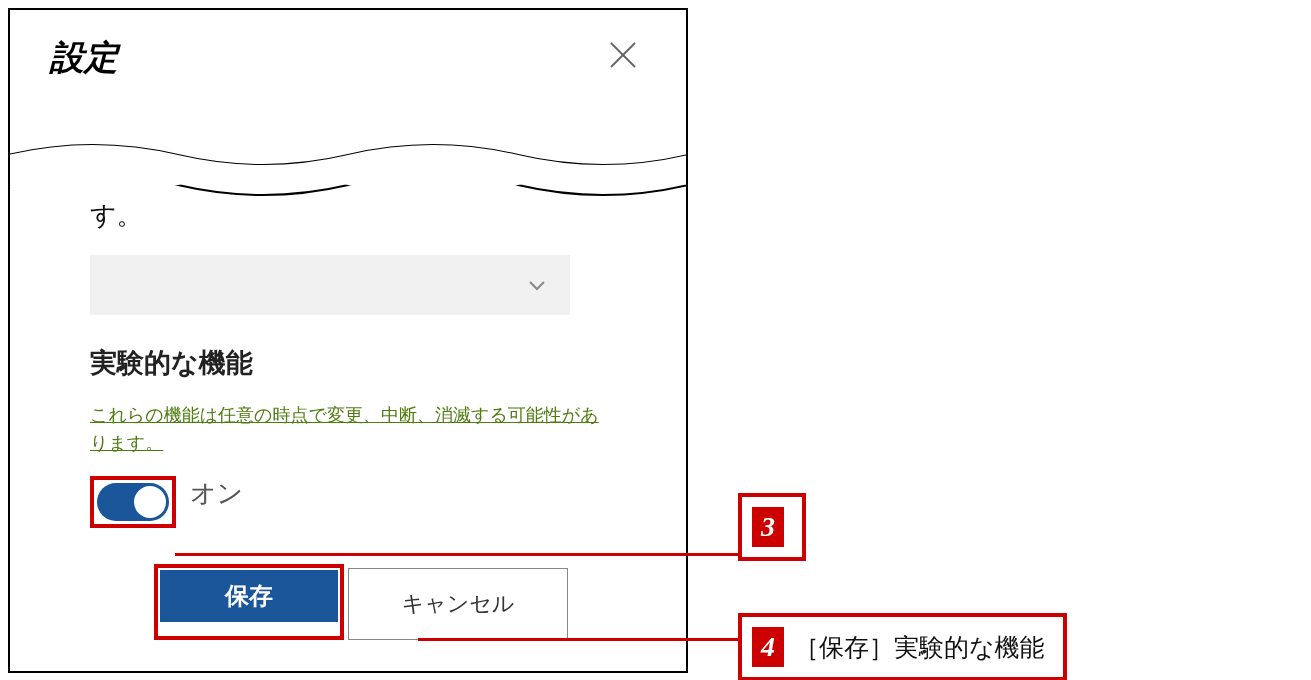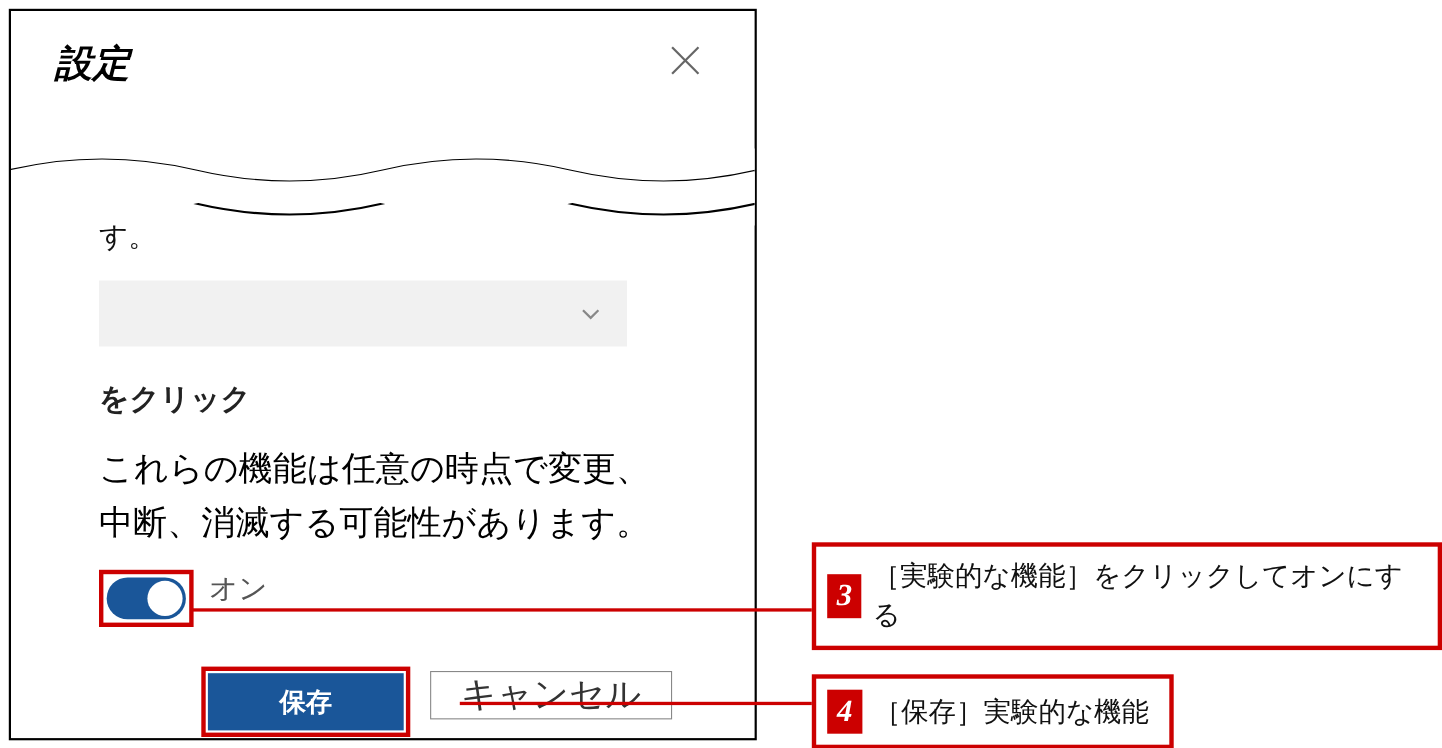--- a/index.html
+++ b/index.html
@@ -81,24 +81,25 @@
       width: 18px;
       height: 12px;
     }
     .section-title {
       font-size: 27px;
       font-weight: bold;
       color: #222;
       margin-top: 30px;
     }
     .section-desc {
-      font-size: 31px;
-      color: #000000;
+      font-size: 18px;
+      color: #4d7c0f;
       margin-top: 20px;
       line-height: 1.6;
+      text-decoration: underline;
     }
     .toggle-row {
       display: flex;
       margin-top: 18px;
     }
     .toggle-highlight {
       border: 4px solid #cc0000;
       padding: 3px;
       display: inline-flex;
     }
@@ -119,23 +120,23 @@
       background: #fff;
       border-radius: 50%;
     }
     .toggle-label {
       font-size: 26px;
       color: #555;
       margin-left: 14px;
     }
     .button-row {
       display: flex;
-      gap: 18px;
+      gap: 4px;
       margin-top: 36px;
-      margin-left: 93px;
+      margin-left: 64px;
     }
     .save-highlight {
       border: 4px solid #cc0000;
       padding: 2px;
       display: inline-block;
     }
     .save-btn {
       width: 178px;
       height: 52px;
       background: #1a5699;
@@ -143,24 +144,24 @@
       font-size: 24px;
       font-weight: bold;
       border: none;
       cursor: pointer;
       display: flex;
       align-items: center;
       justify-content: center;
     }
     .cancel-btn {
       width: 220px;
-      height: 44px;
+      height: 72px;
       background: #fff;
       color: #333;
-      font-size: 32px;
+      font-size: 22px;
       border: 1px solid #888;
       cursor: pointer;
       display: flex;
       align-items: center;
       justify-content: center;
       margin-top: 4px;
     }
     
     .callout {
       position: absolute;
@@ -241,21 +242,21 @@
       <span>す。</span>
     </div>
 
     <div class="dropdown">
       <span></span>
       <svg class="chevron-down" viewBox="0 0 18 12">
         <polyline points="2,3 9,10 16,3" fill="none" stroke="#888" stroke-width="2"></polyline>
       </svg>
     </div>
 
-    <div class="section-title">をクリック</div>
+    <div class="section-title">実験的な機能</div>
     <div class="section-desc">これらの機能は任意の時点で変更、中断、消滅する可能性があります。</div>
 
     <div class="toggle-row">
       <div class="toggle-highlight">
         <div class="toggle">
           <div class="toggle-knob"></div>
         </div>
       </div>
       <div class="toggle-label">オン</div>
     </div>
@@ -271,19 +272,18 @@
       </button>
     </div>
   </div>
 </div>
 
 <div class="connector conn-3"></div>
 <div class="connector conn-4"></div>
 
 <div class="callout callout-3">
   <div class="callout-num">3</div>
-  <div class="callout-text">［実験的な機能］をクリックしてオンにする</div>
 </div>
 
 <div class="callout callout-4">
   <div class="callout-num">4</div>
   <div class="callout-text">［保存］実験的な機能</div>
 </div>
 
 </body></html>

